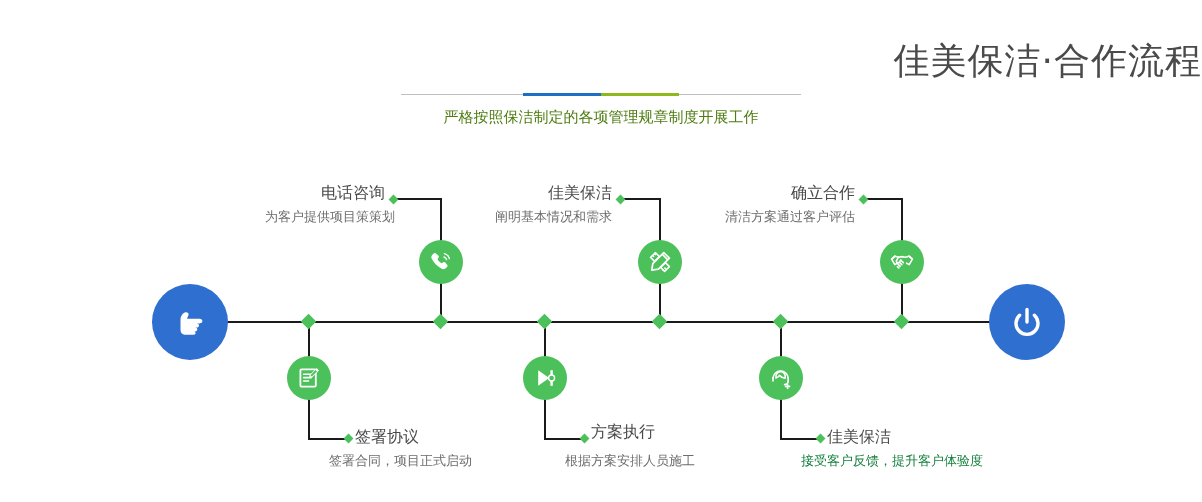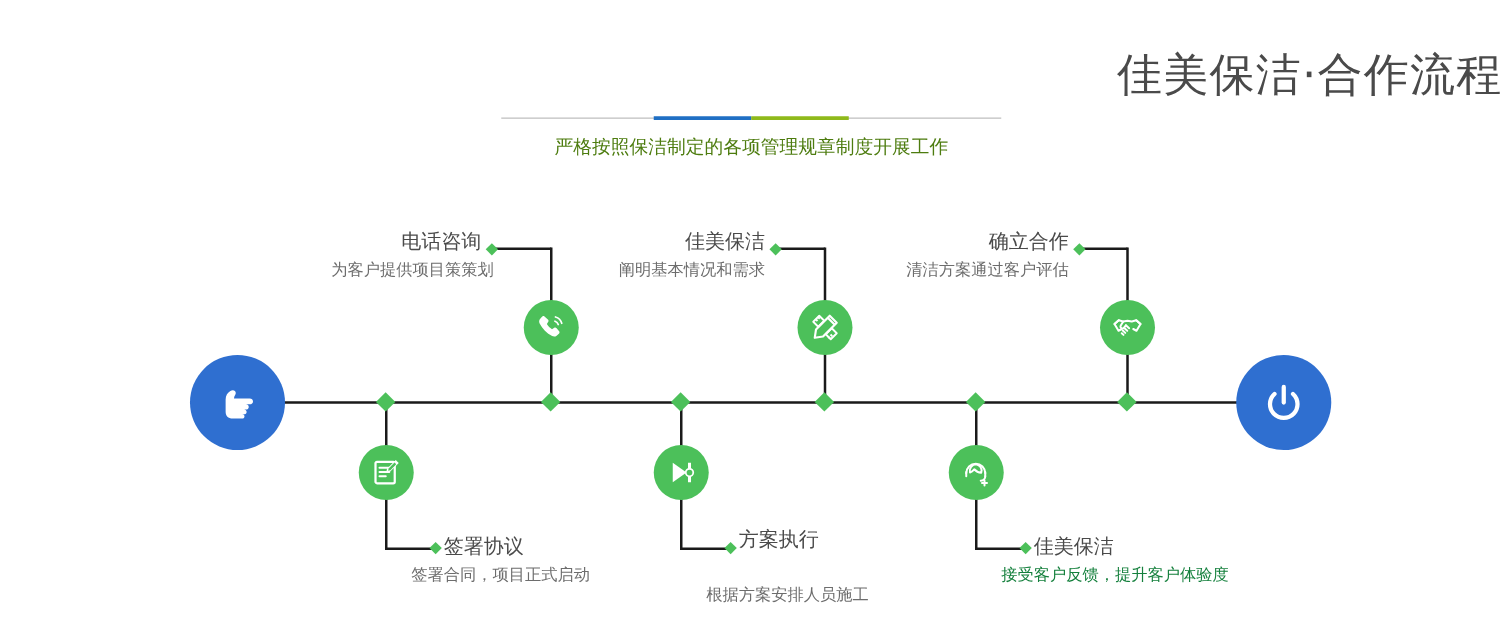--- a/index.html
+++ b/index.html
@@ -290,21 +290,21 @@
     <div class="step-circle" style="left: 523px; top: 206px; background: rgb(76, 192, 90);">
       <span>
         <svg width="26" height="26" viewBox="0 0 26 26">
           <path fill="#ffffff" d="M6.2 5.2l11.0 7.8-11.0 7.8z"></path>
           <rect x="18.4" y="5.2" width="2.4" height="15.6" fill="#ffffff"></rect>
           <circle cx="19.6" cy="13.0" r="3.0" fill="#4cc05a" stroke="#ffffff" stroke-width="1.4"></circle>
         </svg>
       </span>
     </div>
     <div class="step-title" style="left: 591px; top: 272px; color: rgb(74, 74, 74);">方案执行</div>
-    <div class="step-desc" style="left: 565px; top: 302px; color: rgb(109, 109, 109); margin-top: 16px;">根据方案安排人员施工</div>
+    <div class="step-desc" style="left: 565px; top: 302px; color: rgb(109, 109, 109);">根据方案安排人员施工</div>
 
     <div>
       <div class="diamond" style="left: 896px; top: 166px; background: rgb(76, 192, 90);"></div>
       <div class="vline" style="left: 901px; top: 48px; height: 124px; background: rgb(26, 26, 26);"></div>
       <div class="hline" style="left: 864px; top: 48px; width: 38px; background: rgb(26, 26, 26);"></div>
       <div class="tip-diamond" style="left: 860px; top: 46px; background: rgb(76, 192, 90);"></div>
     </div>
     <div class="step-circle" style="left: 880px; top: 90px; background: rgb(76, 192, 90);">
       <span>
         <svg width="26" height="26" viewBox="0 0 26 26">

